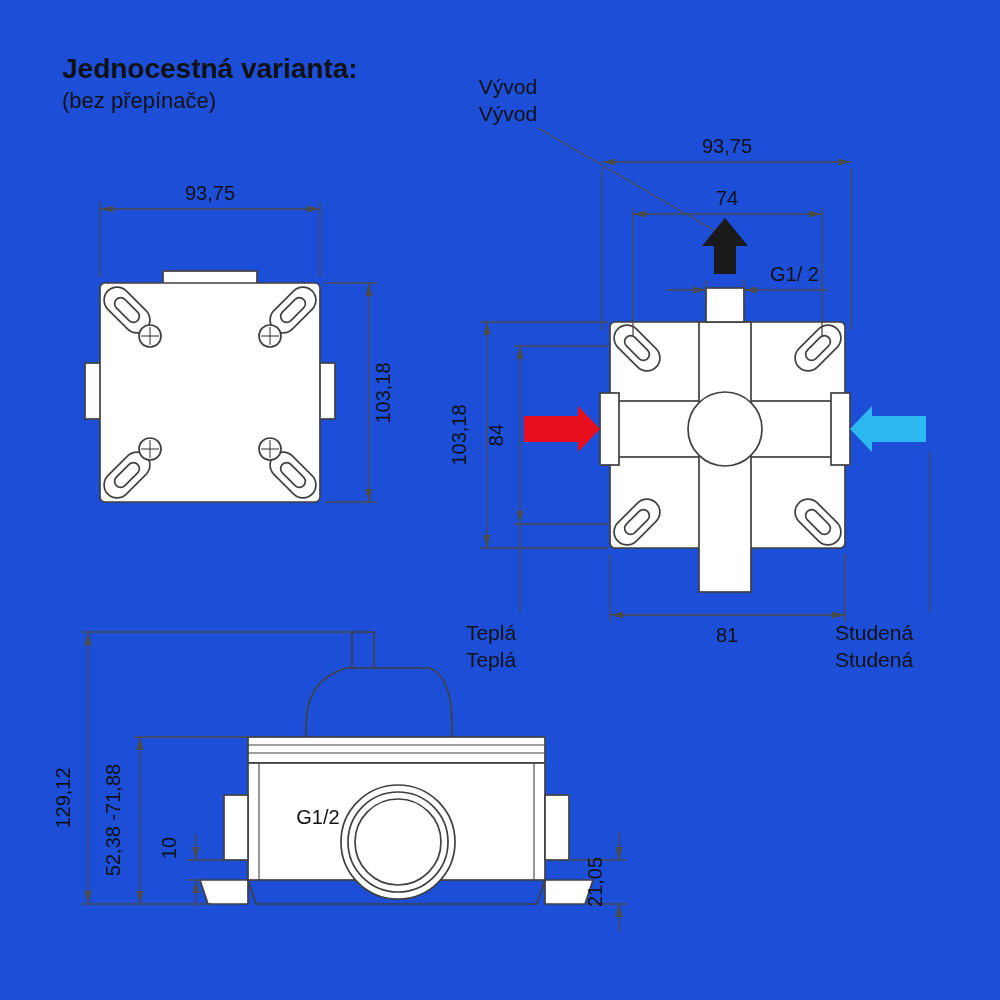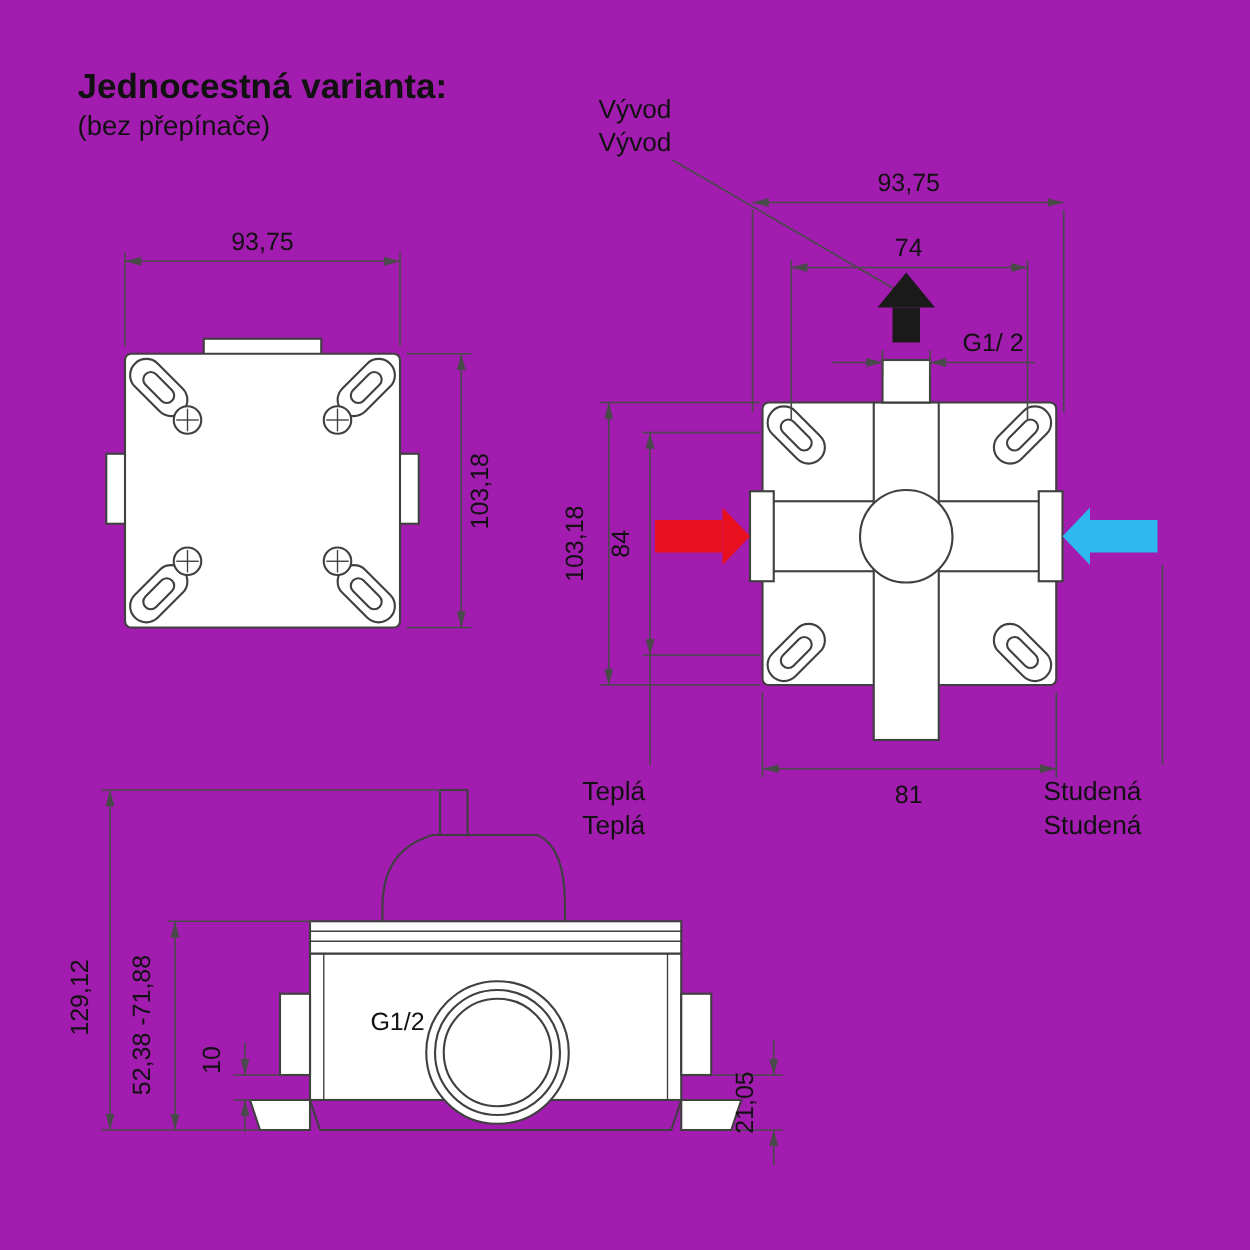--- a/index.html
+++ b/index.html
@@ -1,16 +1,16 @@
 <!DOCTYPE html>
 <html><head>
 <meta charset="utf-8">
 <style>
   html,body{margin:0;padding:0;background:#fff;}
-  #canvas{width:1000px;height:1000px;position:relative;background:#a21caf;overflow:hidden;}
+  #canvas{width:1000px;height:1000px;position:relative;background:#1d4ed8;overflow:hidden;}
   svg{display:block;}
   .shape{stroke:#404040;stroke-width:1.7;fill:#fff;}
   .ln{stroke:#404040;stroke-width:1.7;fill:none;}
   .thin{stroke:#404040;stroke-width:1.1;fill:none;}
   .dim{stroke:#4a4a4a;stroke-width:1.3;fill:none;}
   .title{font:bold 28px "Liberation Sans",sans-serif;fill:#111;}
   .sub{font:22px "Liberation Sans",sans-serif;fill:#111;}
   .dimtxt{font:20px "Liberation Sans",sans-serif;fill:#111;}
   .lbl{font:21px "Liberation Sans",sans-serif;fill:#111;}
 </style>

